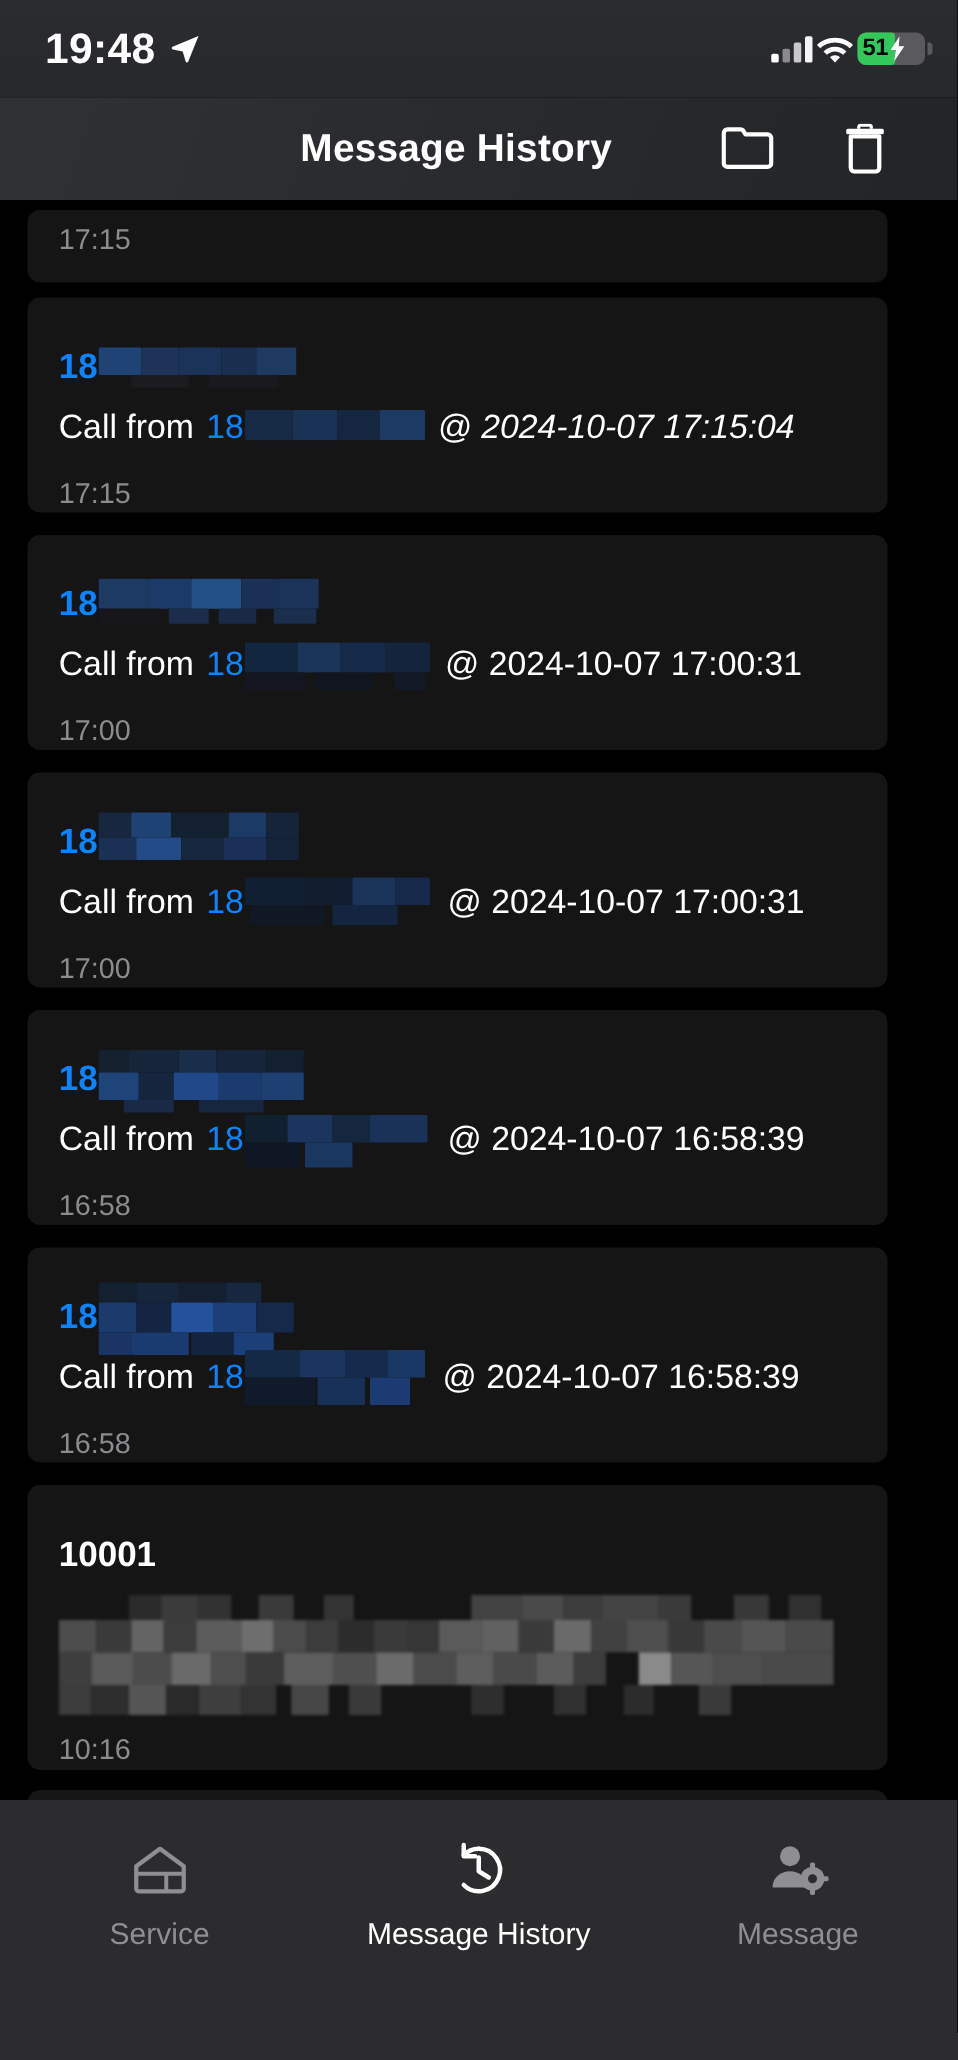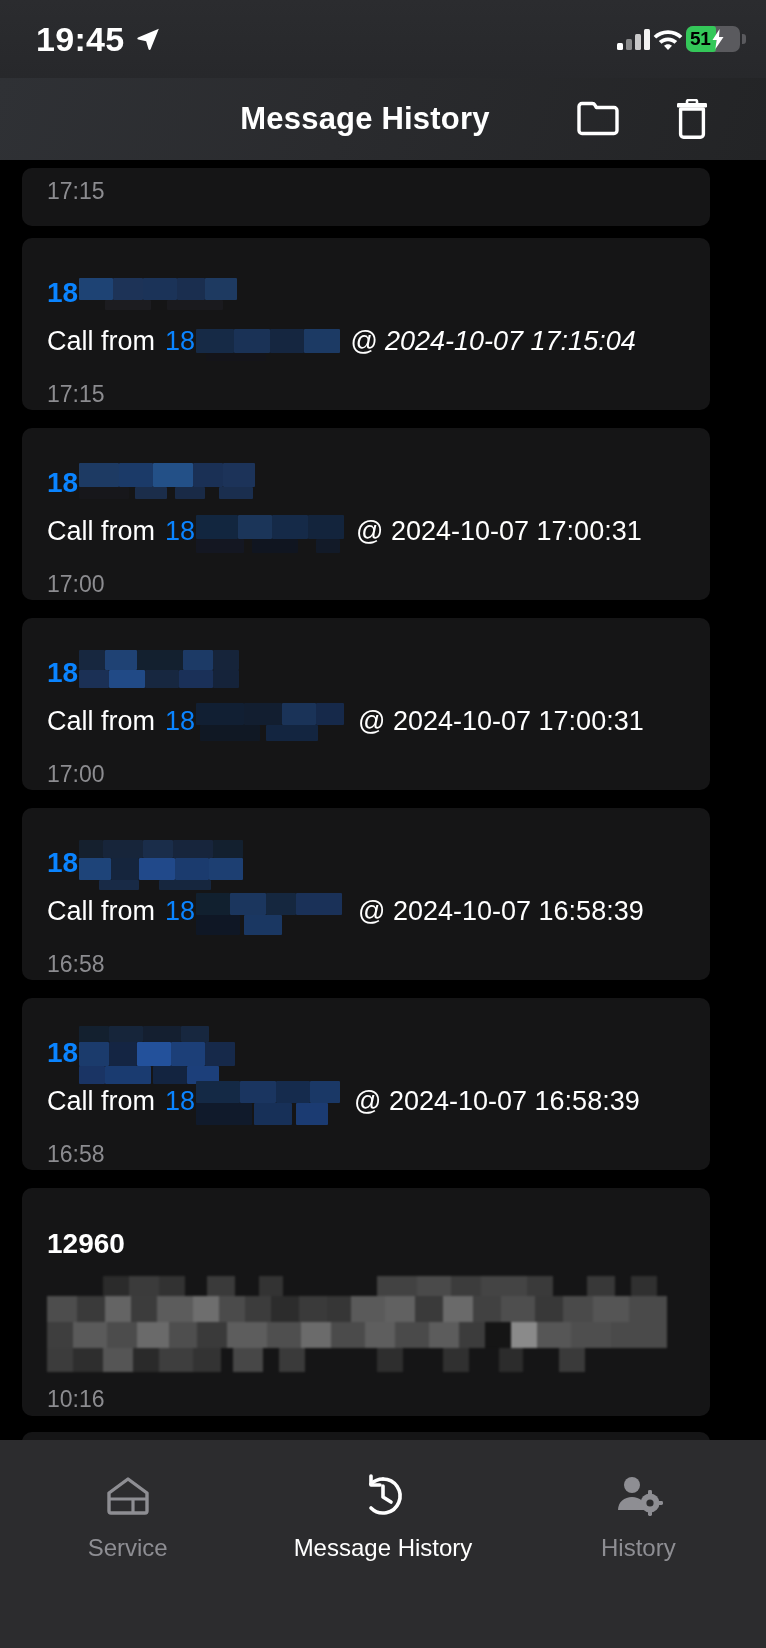--- a/index.html
+++ b/index.html
@@ -83,21 +83,21 @@
   .card-title.plain{ color:#fff; font-weight:700; }
   .title-row{ display:flex; align-items:center; position:relative; }
   .redact{
     display:inline-block; height:30px; margin-left:1px; position:relative;
     filter:blur(0.4px);
   }
   .redact i{
     position:absolute; display:block; border-radius:1px;
   }
   .body-line{
-    display:flex; align-items:center; color:#fff; font-size:27px;
+    display:flex; color:#fff; font-size:27px;
     white-space:nowrap; line-height:1;
   }
   .body-line .pfx{ color:#fff; }
   .body-line .num{ color:#0a84ff; margin-left:10px; }
   .body-line .suffix{ color:#fff; }
   .time-small{ color:#8c8c90; font-size:23px; line-height:1; }
 
   .blurblock{
     position:relative; width:620px; height:96px; overflow:hidden;
     filter:blur(1.2px);
@@ -118,21 +118,21 @@
   .tab.inactive .tab-label{ color:#8e8e93; }
   .tab.active .tab-label{ color:#fff; }
 </style>
 </head>
 <body>
 
 <div id="app">
 
   <div class="statusbar">
     <div class="sb-left">
-      <span class="sb-time">19:45</span>
+      <span class="sb-time">19:48</span>
       <svg class="loc-arrow" viewBox="0 0 24 24">
         <path d="M22 2.5 2.8 10.6c-.9.4-.8 1.7.2 1.9l7.3 1.6 2.2 7.3c.3 1 1.6 1 1.9.1L22 2.5z" fill="#fff"></path>
       </svg>
     </div>
     <div class="sb-right">
       <span class="cell-bars">
         <i class="cb1"></i>
           <i class="cb2"></i>
           <i class="cb3"></i>
           <i class="cb4"></i>
@@ -333,21 +333,21 @@
           <i style="left:58px;top:14px;width:38px;height:22px; background:#173058;"></i>
           <i style="left:100px;top:14px;width:32px;height:22px;background:#1b3b72;"></i>
         </span>
         <span class="suffix" style="margin-left:10px;">@ 2024-10-07 16:58:39</span>
       </div>
       <div class="time-small" style="padding-top:28px;">16:58</div>
     </div>
 
     <div class="card" style="top:1028px; height:228px;">
       <div class="title-row" style="padding-top:42px;">
-        <span class="card-title plain">12960</span>
+        <span class="card-title plain">10001</span>
       </div>
       <div class="blurblock" style="margin-top:18px;">
         <i style="left:56px;  top:0;   width:26px;height:20px;background:#2b2b2b;"></i>
         <i style="left:82px;  top:0;   width:30px;height:20px;background:#3b3b3b;"></i>
         <i style="left:112px; top:0;   width:26px;height:20px;background:#323232;"></i>
         <i style="left:160px; top:0;   width:28px;height:20px;background:#3a3a3a;"></i>
         <i style="left:212px; top:0;   width:24px;height:20px;background:#333;"></i>
         <i style="left:330px; top:0;   width:40px;height:20px;background:#424242;"></i>
         <i style="left:370px; top:0;   width:34px;height:20px;background:#4a4a4a;"></i>
         <i style="left:404px; top:0;   width:30px;height:20px;background:#3c3c3c;"></i>
@@ -450,17 +450,17 @@
           <circle cx="37" cy="31" r="9.5" fill="#8e8e93"></circle>
           <circle cx="37" cy="31" r="3.6" fill="#2c2c2e"></circle>
           <g fill="#8e8e93">
             <rect x="35" y="18" width="4" height="6" rx="1.4"></rect>
             <rect x="35" y="38" width="4" height="6" rx="1.4"></rect>
             <rect x="24" y="29" width="6" height="4" rx="1.4"></rect>
             <rect x="44" y="29" width="6" height="4" rx="1.4"></rect>
           </g>
         </svg>
       </span>
-      <span class="tab-label">History</span>
+      <span class="tab-label">Message</span>
     </div>
 
   </div>
 </div>
 
 </body></html>

